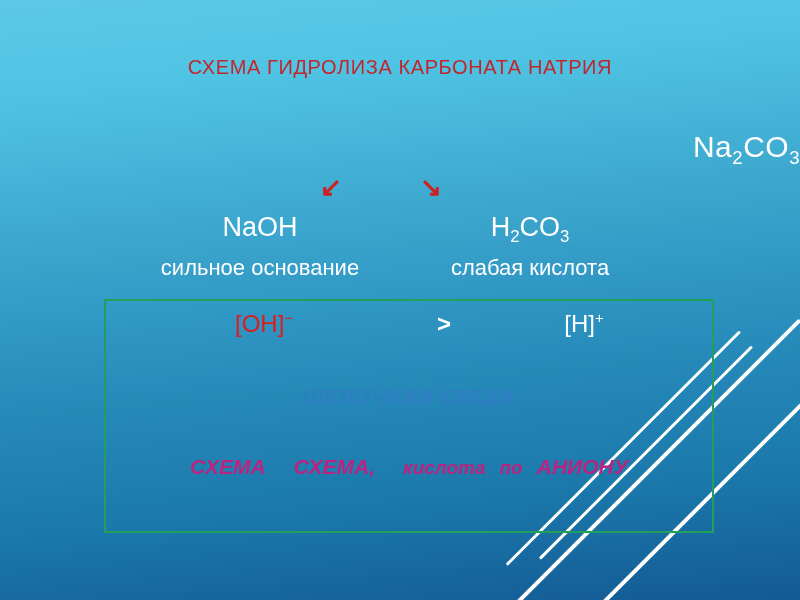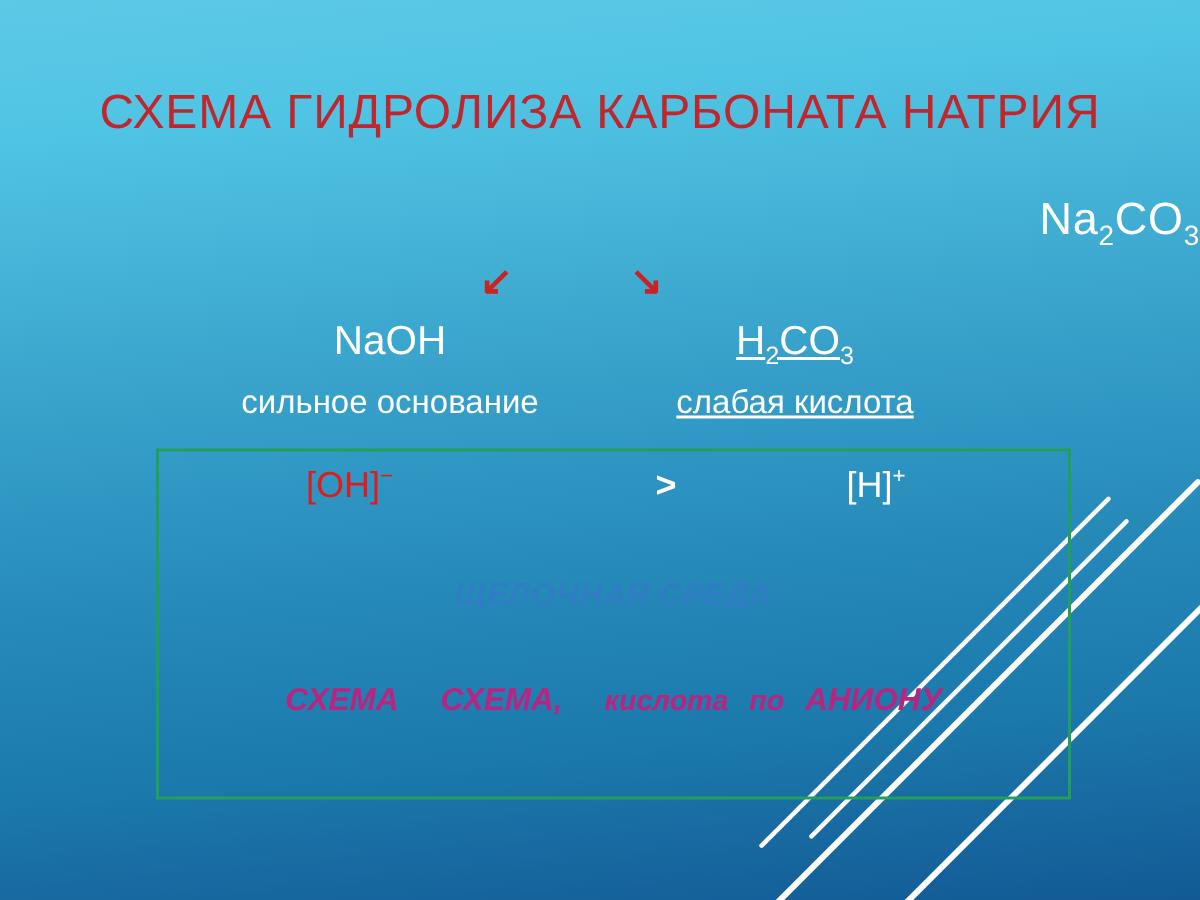--- a/index.html
+++ b/index.html
@@ -30,21 +30,21 @@
   }
 
   
   #title {
     position: absolute;
     left: 0;
     top: 56px;
     width: 800px;
     text-align: center;
     color: #c0272d;
-    font-size: 32px;
+    font-size: 20px;
     letter-spacing: 0.6px;
     font-weight: 400;
     white-space: nowrap;
   }
 
   
   .formula-top {
     position: absolute;
     left: 0;
     top: 130px;
@@ -84,21 +84,21 @@
   .desc {
     position: absolute;
     left: 0;
     top: 255px;
     width: 800px;
     height: 32px;
     color: #ffffff;
     font-size: 22px;
   }
   .col-left  { position: absolute; left: 130px; width: 260px; text-align: center; }
-  .col-right { position: absolute; left: 400px; width: 260px; text-align: center; text-decoration: underline; }
+  .col-right { position: absolute; left: 400px; width: 260px; text-align: center; }
 
   sub, sup {
     font-size: 0.62em;
     line-height: 0;
   }
 
   
   #conclusion-box {
     position: absolute;
     left: 104px;
@@ -114,21 +114,21 @@
     left: 104px;
     top: 310px;
     width: 610px;
     height: 34px;
     font-size: 24px;
   }
   #oh-ion {
     position: absolute;
     left: 100px;
     width: 120px;
-    text-align: left;
+    text-align: center;
     color: #e01b1b;
   }
   #gt-sign {
     position: absolute;
     left: 320px;
     width: 40px;
     text-align: center;
     color: #ffffff;
     font-weight: 700;
   }

